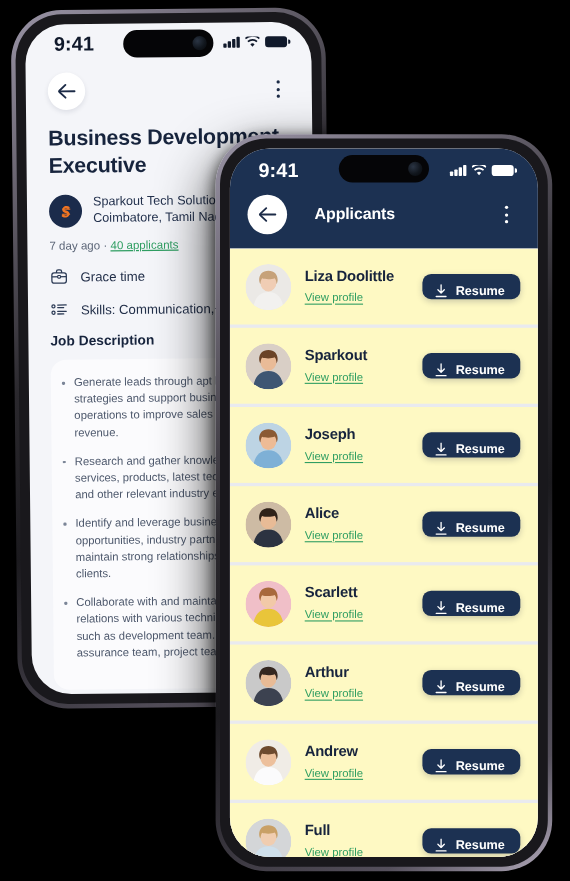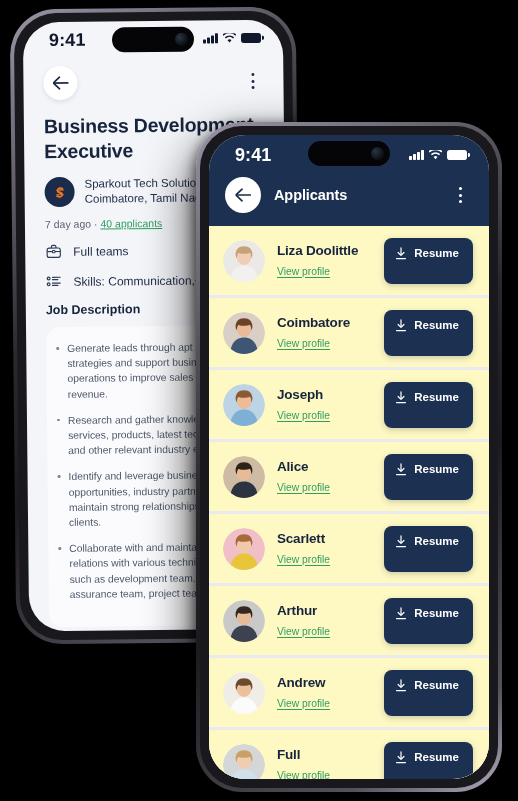--- a/index.html
+++ b/index.html
@@ -173,21 +173,21 @@
   }
   #phone2 .screen { background: #f3f4f8; display: flex; flex-direction: column; }
 
   .p2-head { background: #1c3152; padding-bottom: 13px; flex: none; }
   .p2-head .statusbar { height: 40px; }
   .p2-nav {
     display: flex; align-items: center; gap: 13px;
     padding: 2px 18px 0 16px;
   }
   .p2-nav .circle-btn { width: 36px; height: 36px; box-shadow: none; }
-  .p2-titles { flex: 1; }
+  .p2-titles { flex: 1; margin-left: 12px; }
   .p2-title { font-size: 14.5px; font-weight: 700; color: #ffffff; letter-spacing: -.1px; }
   .p2-sub { font-size: 11px; color: #d2dae6; margin-top: 2px; }
   .p2-nav .kebab span { background: #ffffff; }
 
   .applicants { flex: 1; overflow: hidden; background: #e9eaef; }
   .app-row {
     display: flex; align-items: center; gap: 12px;
     background: #fef9c3;
     padding: 11px 16px 11px 14px;
     margin-bottom: 3px;
@@ -205,21 +205,21 @@
   }
   .app-link {
     font-size: 10.3px; color: #2f9e62;
     text-decoration: underline; text-underline-offset: 2px;
     display: inline-block;
   }
   .btn-resume {
     background: #1c3152; color: #ffffff;
     border-radius: 8px;
     display: flex; align-items: center; justify-content: center; gap: 7px;
-    padding: 9px 14px 24px 11px;
+    padding: 9px 14px 1px 11px;
     font-size: 11.5px; font-weight: 600;
     flex: none;
     box-shadow: 0 2px 6px rgba(22,33,62,.22);
   }
   .dl-icon { display: block; }
 </style>
 </head>
 <body>
 
 <div class="stage">
@@ -284,21 +284,21 @@
             <span class="meta-link">40 applicants</span>
           </div>
 
           <div class="icon-row">
             <svg width="17" height="17" viewBox="0 0 22 22">
               <rect x="2.5" y="6.5" width="17" height="12" rx="2.6" fill="none" stroke="#2b3a55" stroke-width="1.5"></rect>
               <path d="M8 6.5V5a2 2 0 0 1 2-2h2a2 2 0 0 1 2 2v1.5" fill="none" stroke="#2b3a55" stroke-width="1.5"></path>
               <path d="M2.5 11h17" fill="none" stroke="#2b3a55" stroke-width="1.5"></path>
               <rect x="9.3" y="9.6" width="3.4" height="3" rx="1" fill="#f4f5f9" stroke="#2b3a55" stroke-width="1.3"></rect>
             </svg>
-            <span class="lbl">Full teams</span>
+            <span class="lbl">Grace time</span>
           </div>
 
           <div class="icon-row">
             <svg width="17" height="17" viewBox="0 0 22 22">
               <circle cx="4" cy="7" r="1.8" fill="none" stroke="#2b3a55" stroke-width="1.5"></circle>
               <circle cx="4" cy="14.5" r="1.8" fill="none" stroke="#2b3a55" stroke-width="1.5"></circle>
               <path d="M9 5.5h10M9 8.5h7M9 13h10M9 16h7" fill="none" stroke="#2b3a55" stroke-width="1.5" stroke-linecap="round"></path>
             </svg>
             <span class="lbl">Skills: Communication,+8</span>
           </div>
@@ -400,21 +400,21 @@
                     </clipPath>
                   </defs>
                   <g clip-path="url(#cp1)">
                     <rect width="48" height="48" fill="#d9cfc6"></rect>
                     <path d="M24 29c9 0 15 6 16 19H8c1-13 7-19 16-19z" fill="#3e5673"></path>
                     <ellipse cx="24" cy="19" rx="8.4" ry="9.6" fill="#e9bb97"></ellipse>
                     <path d="M24 7c6.2 0 9.6 4 9.6 9.4 0 2-.5 3.6-1.1 4.6-.3-3-.8-5.3-2-6.3-2.6 1.4-9.4 1.6-13 .2-1 1.1-1.5 3.3-1.8 6.1-.7-1-1.3-2.6-1.3-4.6C14.4 11 17.8 7 24 7z" fill="#6a4327"></path>
                   </g>
                 </svg>
               </div>
-              <div class="app-info"><div class="app-name">Coimbatore</div><span class="app-link">View profile</span></div>
+              <div class="app-info"><div class="app-name">Sparkout</div><span class="app-link">View profile</span></div>
               <div class="btn-resume">
                 <svg class="dl-icon" width="12" height="13" viewBox="0 0 14 15">
                   <path d="M7 1v8.4M3.6 6.3 7 9.7l3.4-3.4M1.8 13.4h10.4" fill="none" stroke="#ffffff" stroke-width="1.4" stroke-linecap="round" stroke-linejoin="round"></path>
                 </svg>
                 <span>Resume</span>
               </div>
             </div>
             <div class="app-row">
               <div class="avatar">
                 <svg viewBox="0 0 48 48">

